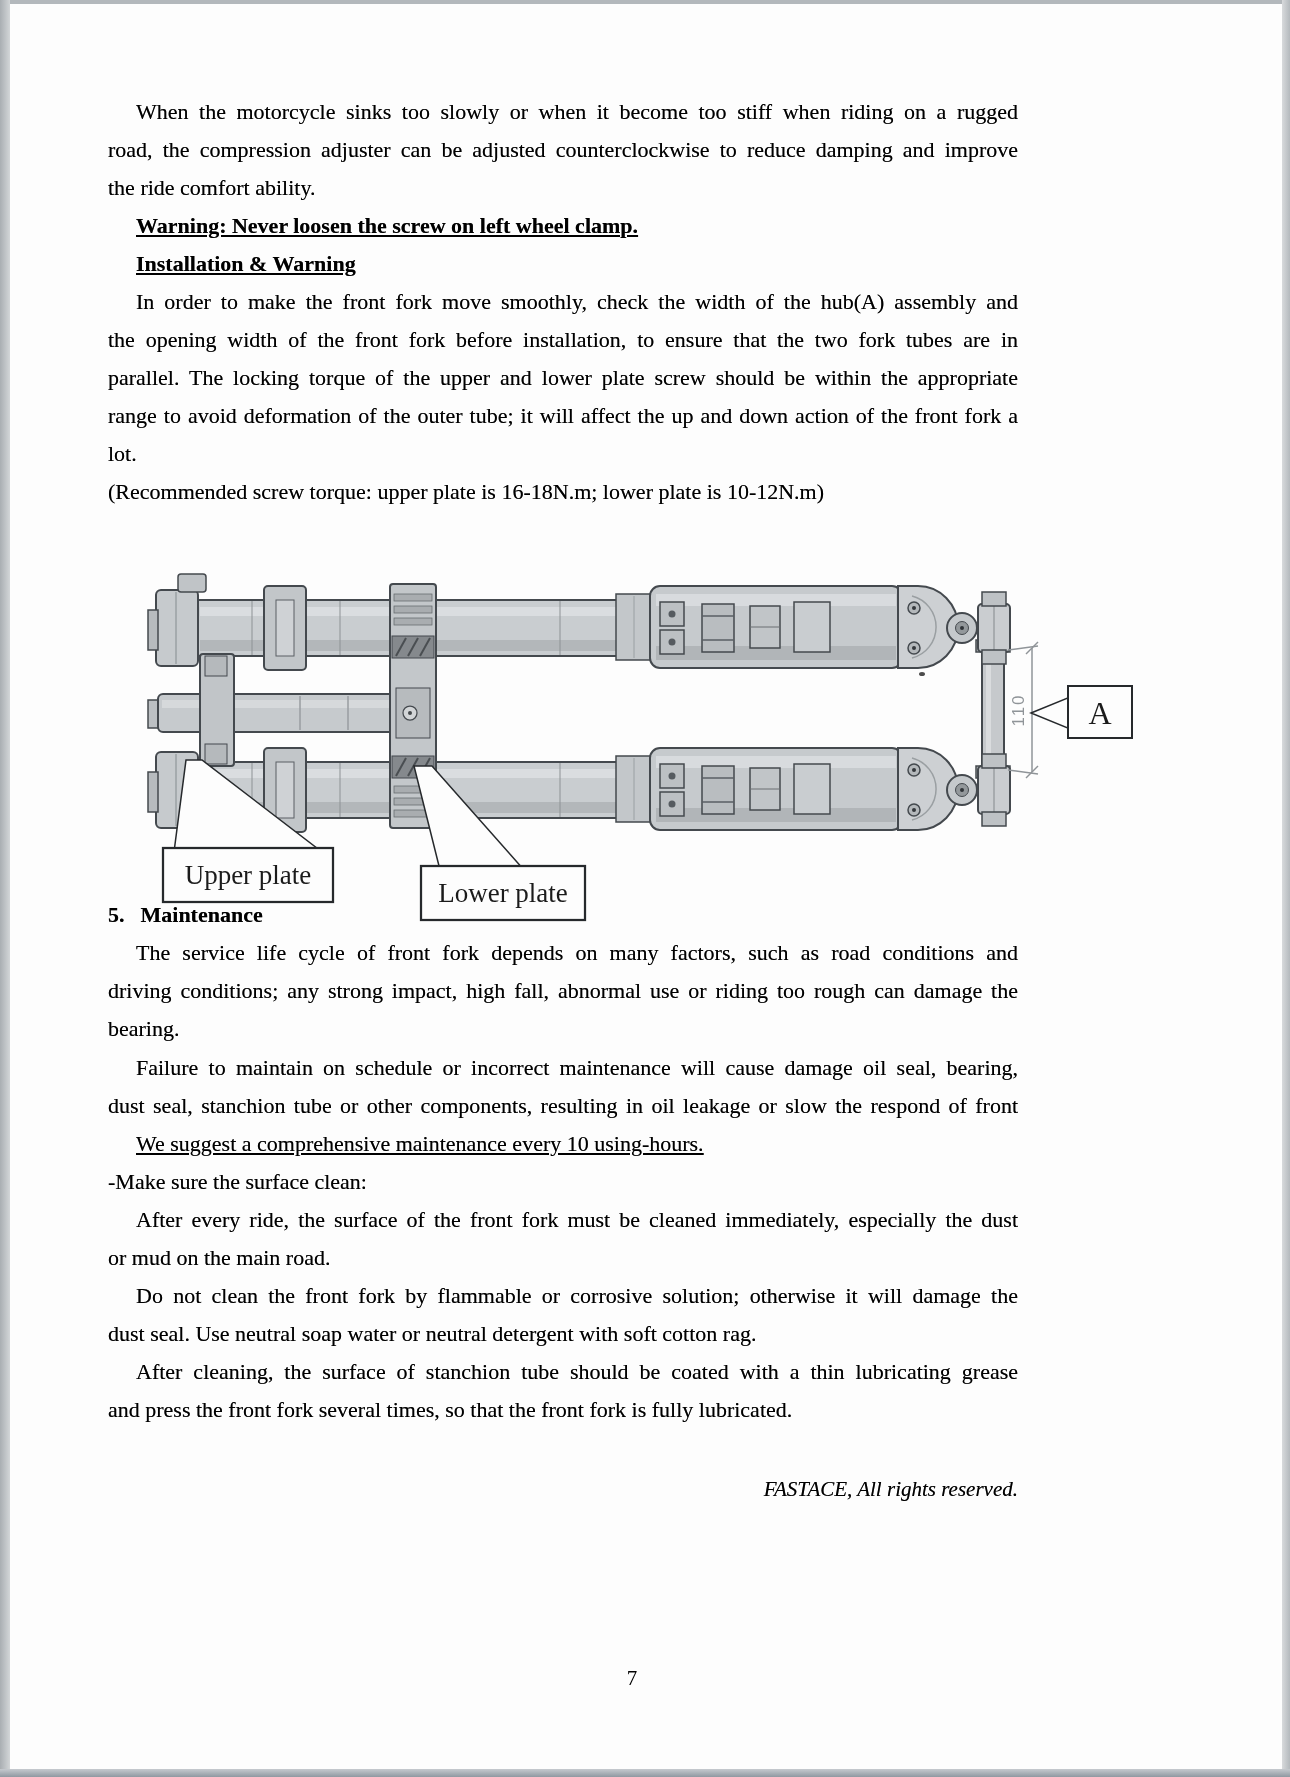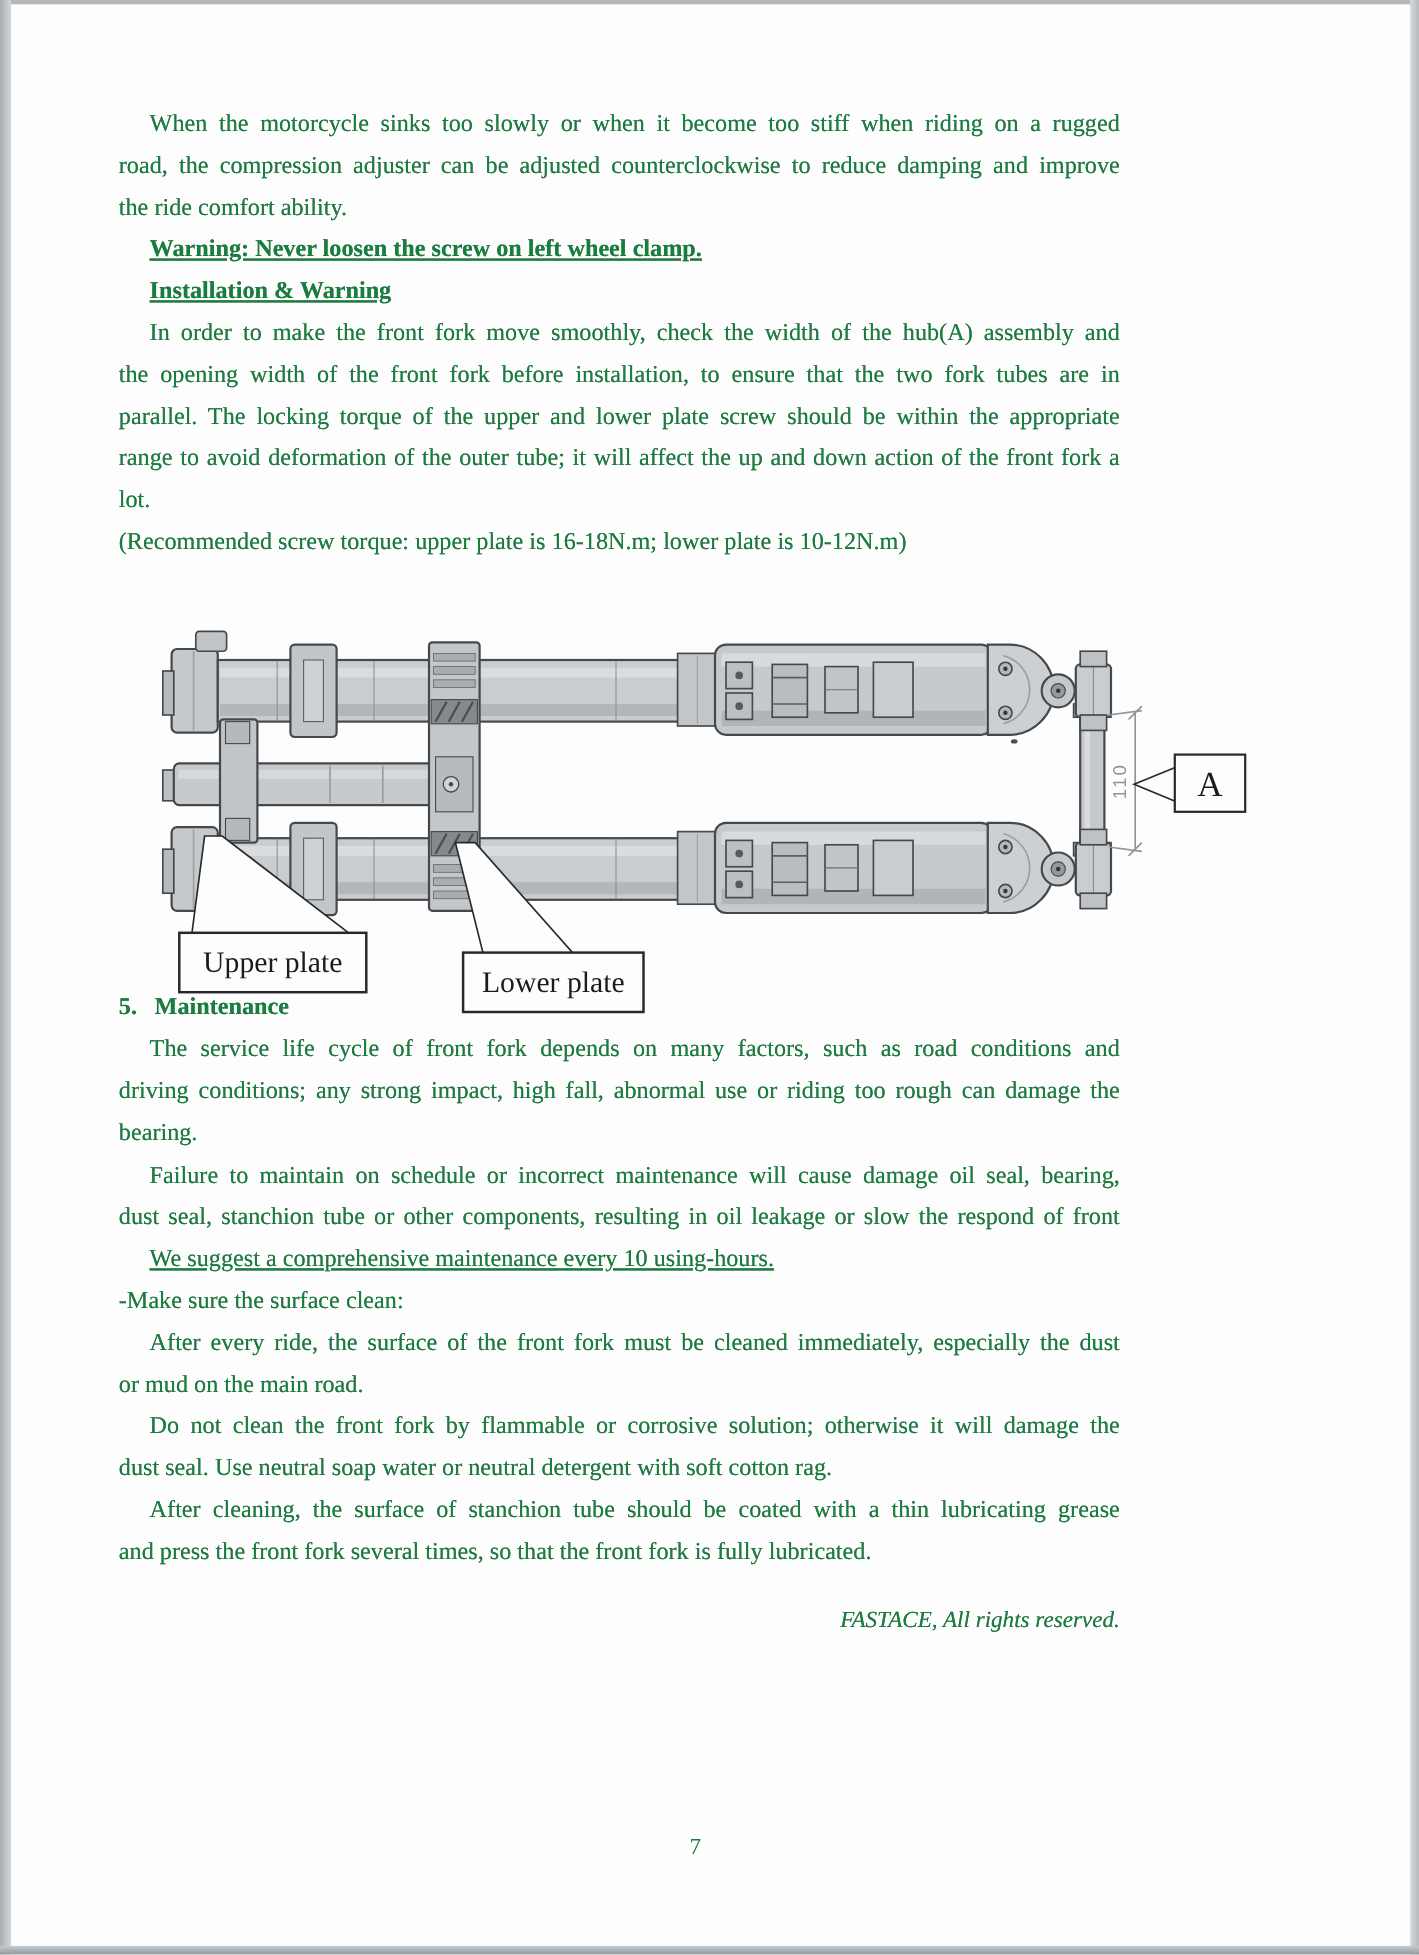--- a/index.html
+++ b/index.html
@@ -2,21 +2,21 @@
 <html><head>
 <meta charset="utf-8">
 <style>
   html,body{margin:0;padding:0;background:#e9eaec;}
   .page{
     position:relative;
     width:1290px;height:1777px;
     background:#fdfdfd;
     overflow:hidden;
     font-family:"Liberation Serif", serif;
-    color:#15803d;
+    color:#000000;
   }
   
   .edge-top{position:absolute;left:0;top:0;width:1290px;height:4px;background:#b3b8bc;}
   .edge-left{position:absolute;left:0;top:0;width:10px;height:1777px;
     background:linear-gradient(90deg,#a9aeb2,#d3d6d8);}
   .edge-right{position:absolute;right:0;top:0;width:8px;height:1777px;
     background:linear-gradient(270deg,#b4b9bd,#d8dadc);}
   .edge-bottom{position:absolute;left:0;bottom:0;width:1290px;height:8px;
     background:linear-gradient(180deg,#c6cacf,#8f98a1);}
 
@@ -30,21 +30,21 @@
   .line-end{text-align-last:left;}
   .indent .line:first-child{text-indent:28px;}
   p.single{margin:0;height:38px;line-height:38px;overflow:hidden;}
   .ind{text-indent:28px;text-decoration:underline;}
   .bold{font-weight:700;}
   .mt2{margin-top:2px;}.mt3{margin-top:3px;}.mt40{margin-top:40px;}
   .mt93{margin-top:93px;}.mt1{margin-top:1px;}.mt4{margin-top:4px;}
   .figure-spacer{height:385px;}
   .sec{margin:0;height:38px;line-height:38px;font-weight:700;}
   .sec-title{margin-left:16px;}
-  .footer-line{margin:24px 0 0 0;height:38px;line-height:38px;
+  .footer-line{margin:41px 0 0 0;height:38px;line-height:38px;
     font-style:italic;text-align:right;font-size:21px;}
   .page-number{position:absolute;left:612px;top:1666px;width:40px;
     font-size:21px;text-align:center;}
   svg.overlay{position:absolute;left:0;top:0;width:1290px;height:1777px;pointer-events:none;}
 </style>
 </head>
 <body>
 
 <div class="page">
 

